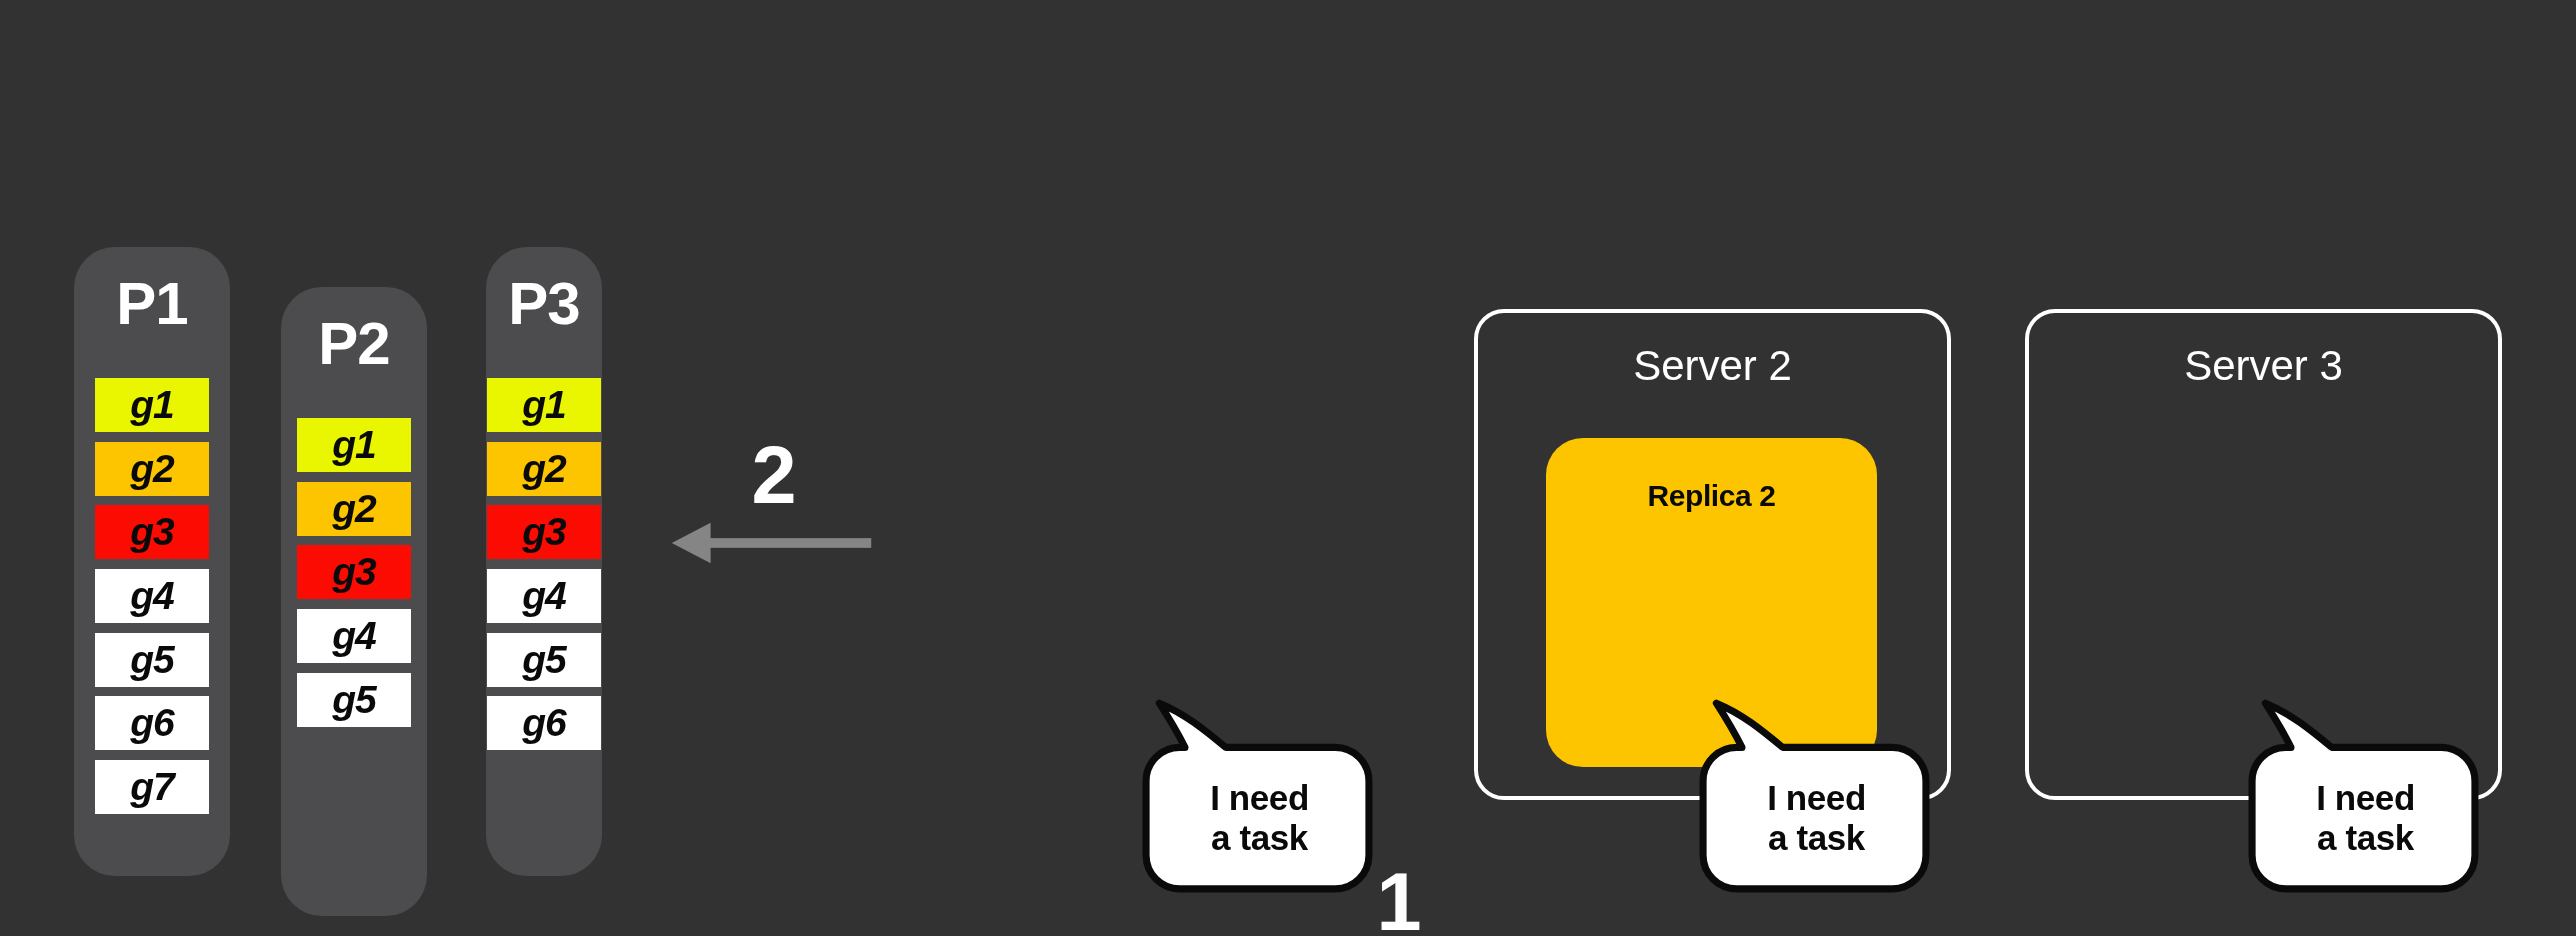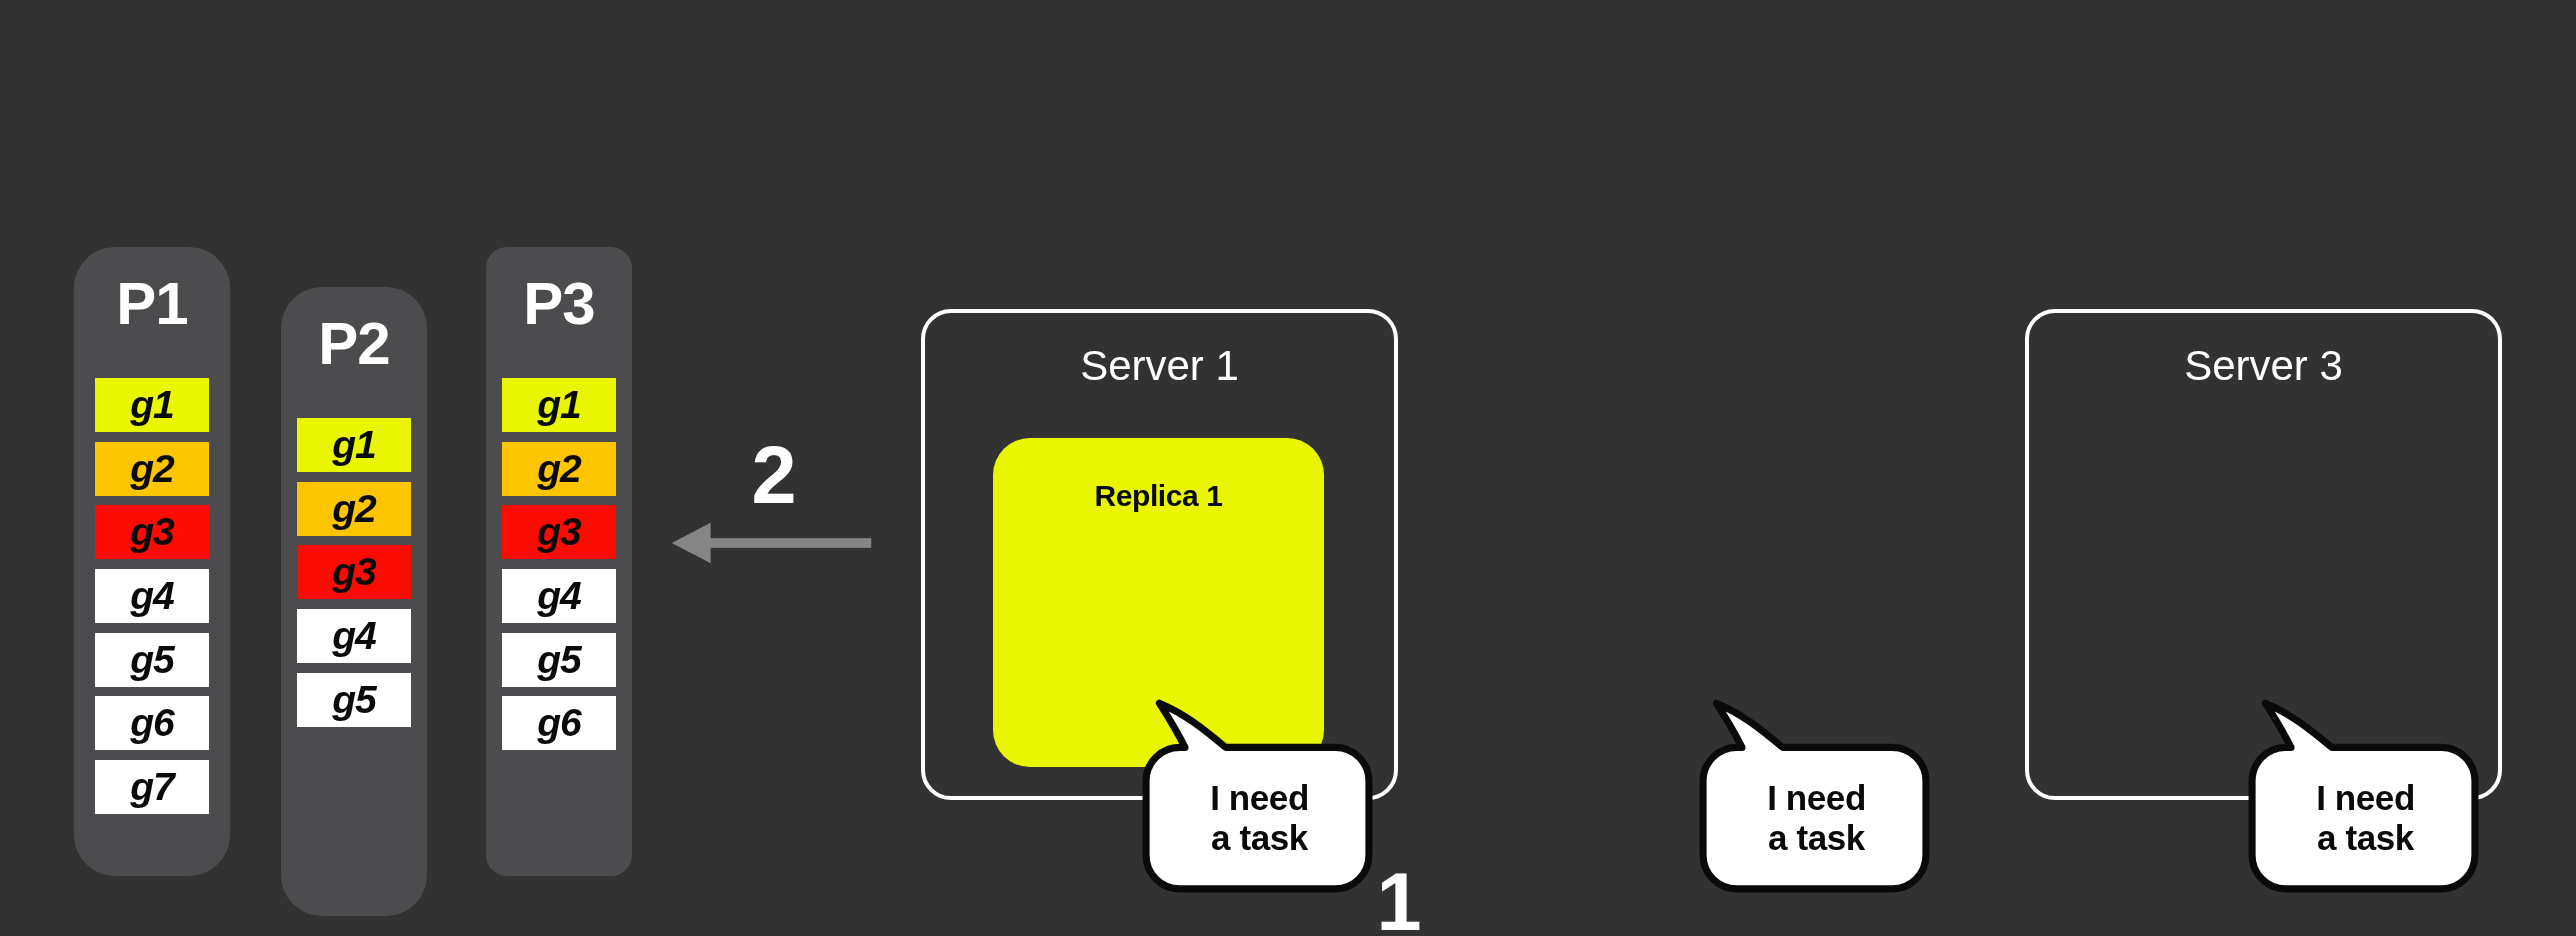--- a/index.html
+++ b/index.html
@@ -63,47 +63,47 @@
     <div class="partition-title">P2</div>
     <div class="tasks">
       <div class="task" style="background-color: rgb(233, 246, 0);">g1</div>
       <div class="task" style="background-color: rgb(253, 197, 0);">g2</div>
       <div class="task" style="background-color: rgb(251, 11, 2);">g3</div>
       <div class="task" style="background-color: rgb(255, 255, 255);">g4</div>
       <div class="task" style="background-color: rgb(255, 255, 255);">g5</div>
     </div>
   </div>
 
-  <div class="partition" style="left: 486px; width: 146px; background-color: rgb(76, 76, 78); border-radius: 21px;">
+  <div class="partition" style="left: 486px; width: 116px; background-color: rgb(76, 76, 78);">
     <div class="partition-title">P3</div>
     <div class="tasks">
       <div class="task" style="background-color: rgb(233, 246, 0);">g1</div>
       <div class="task" style="background-color: rgb(253, 197, 0);">g2</div>
       <div class="task" style="background-color: rgb(251, 11, 2);">g3</div>
       <div class="task" style="background-color: rgb(255, 255, 255);">g4</div>
       <div class="task" style="background-color: rgb(255, 255, 255);">g5</div>
       <div class="task" style="background-color: rgb(255, 255, 255);">g6</div>
     </div>
   </div>
 
   <div class="big-num" style="left:721px;top:435px;width:106px;">2</div>
   <div id="arrow-wrap" style="color: rgb(133, 133, 133);">
     <svg width="203" height="46" viewBox="0 0 230 52">
       <polygon points="2,26 46,3 46,49" fill="currentColor"></polygon>
       <rect x="40" y="20.5" width="188" height="11" fill="currentColor"></rect>
     </svg>
   </div>
 
-  <div class="server" style="left:921px;">
-    <div class="server-title">Server 1</div>
-    <div class="replica" style="background-color: rgb(233, 246, 0);">
-      <div class="replica-label">Replica 1</div>
+
+  <div class="server" style="left:1474px;">
+    <div class="server-title">Server 2</div>
+    <div class="replica" style="background-color: rgb(253, 197, 0);">
+      <div class="replica-label">Replica 2</div>
     </div>
   </div>
-
 
   <div class="server" style="left:2025px;">
     <div class="server-title">Server 3</div>
   </div>
 
   <div class="bubble" style="left:1139px;">
     <svg width="237" height="207" viewBox="0 0 268 234">
       <path d="M 23 16 C 52 28 74 46 98 66 L 222 66 A 38 38 0 0 1 260 104 L 260 188 A 38 38 0 0 1 222 226 L 46 226 A 38 38 0 0 1 8 188 L 8 104 A 38 38 0 0 1 46 66 L 52 66 C 44 50 32 30 23 16 Z" fill="#FFFFFF" stroke="#0A0A0A" stroke-width="8" stroke-linejoin="round"></path>
     </svg>
     <div class="bubble-text">

